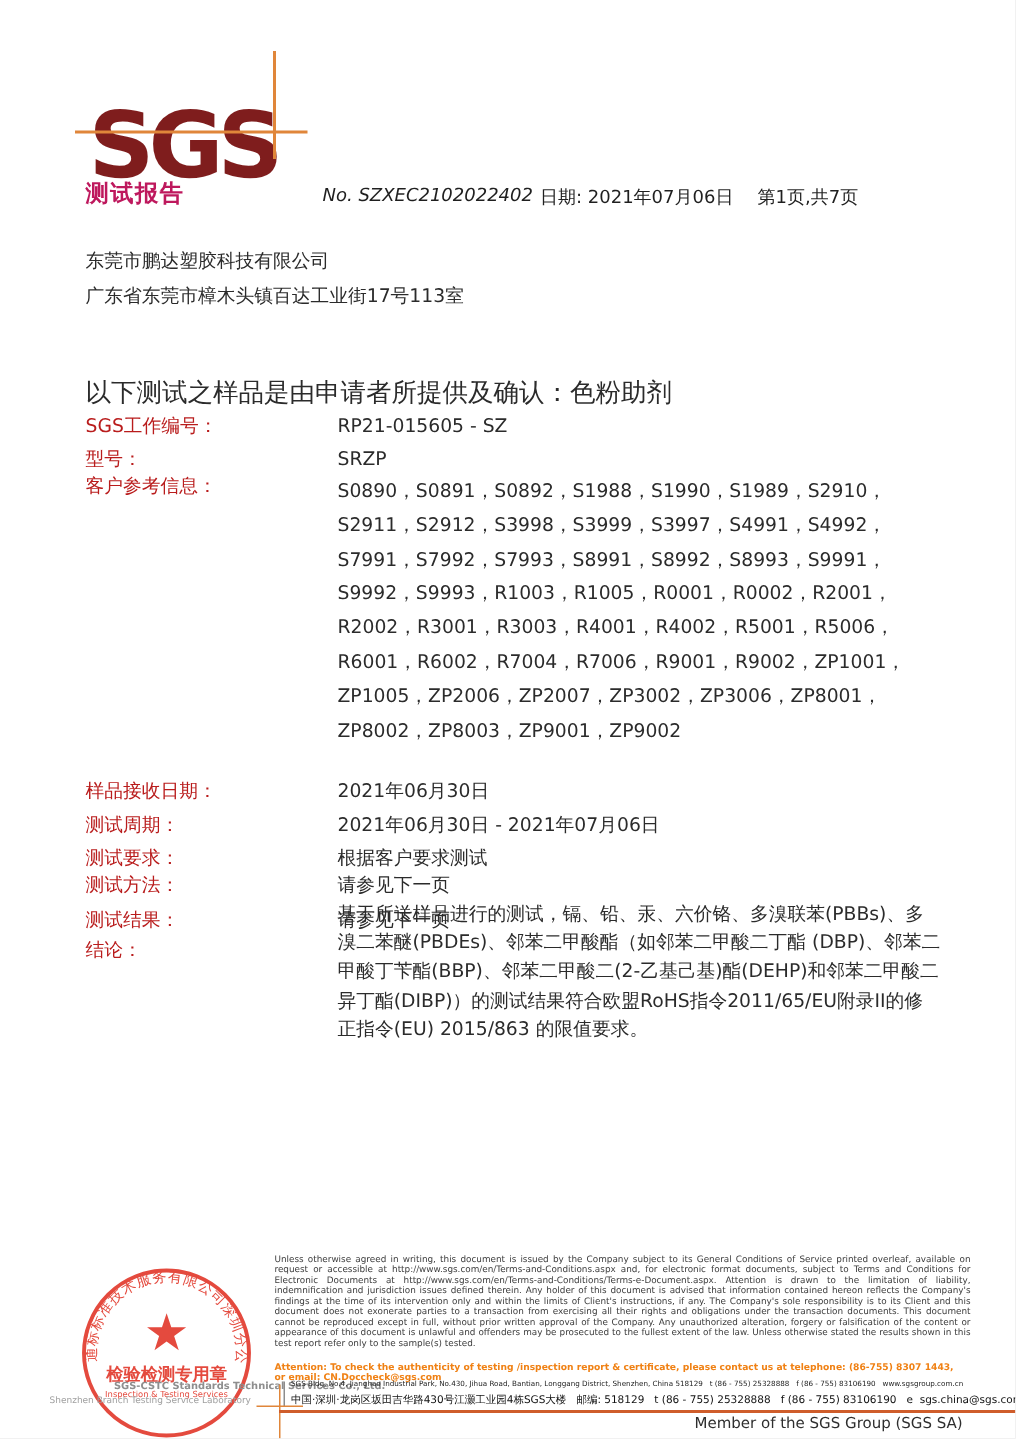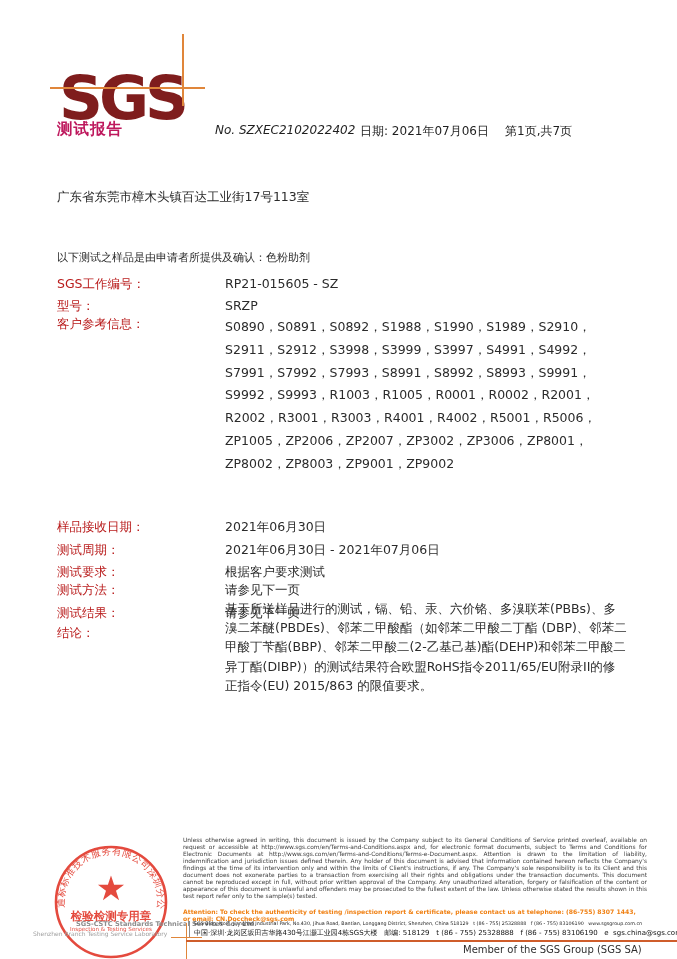--- a/index.html
+++ b/index.html
@@ -14,21 +14,21 @@
     color:#7f1d1d;letter-spacing:-4px;margin-top:38px;}
   .logo-hline{left:50px;top:87px;width:155px;height:2px;background:#e0863a;}
   .logo-vline{left:182px;top:34px;width:2px;height:72px;background:#e0863a;}
   .doc-title{left:57px;top:119px;font-size:15.5px;font-weight:bold;color:#be185d;letter-spacing:1px;}
   .report-no{left:215px;top:123px;font-size:12px;color:#1f1f1f;font-style:italic;}
   .report-date{left:360px;top:123px;font-size:12px;color:#1f1f1f;}
   .page-no{left:505px;top:123px;font-size:12px;color:#1f1f1f;}
   
   .applicant-name{left:57px;top:166px;font-size:12.5px;}
   .applicant-address{left:57px;top:189px;font-size:12.5px;}
-  .sample-statement{left:57px;top:250px;font-size:11px;}
+  .sample-statement{left:57px;top:250px;font-size:17px;}
   
   .lbl{position:absolute;left:57px;font-size:12.5px;color:#b91c1c;}
   .val{position:absolute;left:225px;font-size:12.5px;color:#2b2b2b;}
   .row-job{top:276px;}    .row-model{top:298px;}
   .row-ref{top:316px;}
   .ref-lines{left:225px;top:316px;font-size:12.5px;line-height:22.8px;}
   .row-received{top:519px;text-align:center;} .row-period{top:542px;}
   .row-require{top:564px;}  .row-method{top:582px;}
   .row-result{top:605px;}   .row-conclusion{top:625px;}
   .conclusion-text{left:225px;top:599px;width:402px;font-size:12.5px;line-height:19.2px;}
@@ -55,37 +55,39 @@
 
   <div class="abs logo-text">SGS</div>
   <div class="abs logo-hline"></div>
   <div class="abs logo-vline"></div>
 
   <div class="abs doc-title">测试报告</div>
   <div class="abs report-no">No. SZXEC2102022402</div>
   <div class="abs report-date">日期: 2021年07月06日</div>
   <div class="abs page-no">第1页,共7页</div>
 
+  <div class="abs applicant-name">东莞市鹏达塑胶科技有限公司</div>
   <div class="abs applicant-address">广东省东莞市樟木头镇百达工业街17号113室</div>
 
   <div class="abs sample-statement">以下测试之样品是由申请者所提供及确认：色粉助剂</div>
 
   <div class="lbl row-job">SGS工作编号：</div>
   <div class="val row-job">RP21-015605 - SZ</div>
 
   <div class="lbl row-model">型号：</div>
   <div class="val row-model">SRZP</div>
 
   <div class="lbl row-ref">客户参考信息：</div>
   <div class="abs ref-lines">
     <div>S0890，S0891，S0892，S1988，S1990，S1989，S2910，</div>
     <div>S2911，S2912，S3998，S3999，S3997，S4991，S4992，</div>
     <div>S7991，S7992，S7993，S8991，S8992，S8993，S9991，</div>
     <div>S9992，S9993，R1003，R1005，R0001，R0002，R2001，</div>
     <div>R2002，R3001，R3003，R4001，R4002，R5001，R5006，</div>
+    <div>R6001，R6002，R7004，R7006，R9001，R9002，ZP1001，</div>
     <div>ZP1005，ZP2006，ZP2007，ZP3002，ZP3006，ZP8001，</div>
     <div>ZP8002，ZP8003，ZP9001，ZP9002</div>
   </div>
 
   <div class="lbl row-received">样品接收日期：</div>
   <div class="val row-received">2021年06月30日</div>
 
   <div class="lbl row-period">测试周期：</div>
   <div class="val row-period">2021年06月30日 - 2021年07月06日</div>
 

